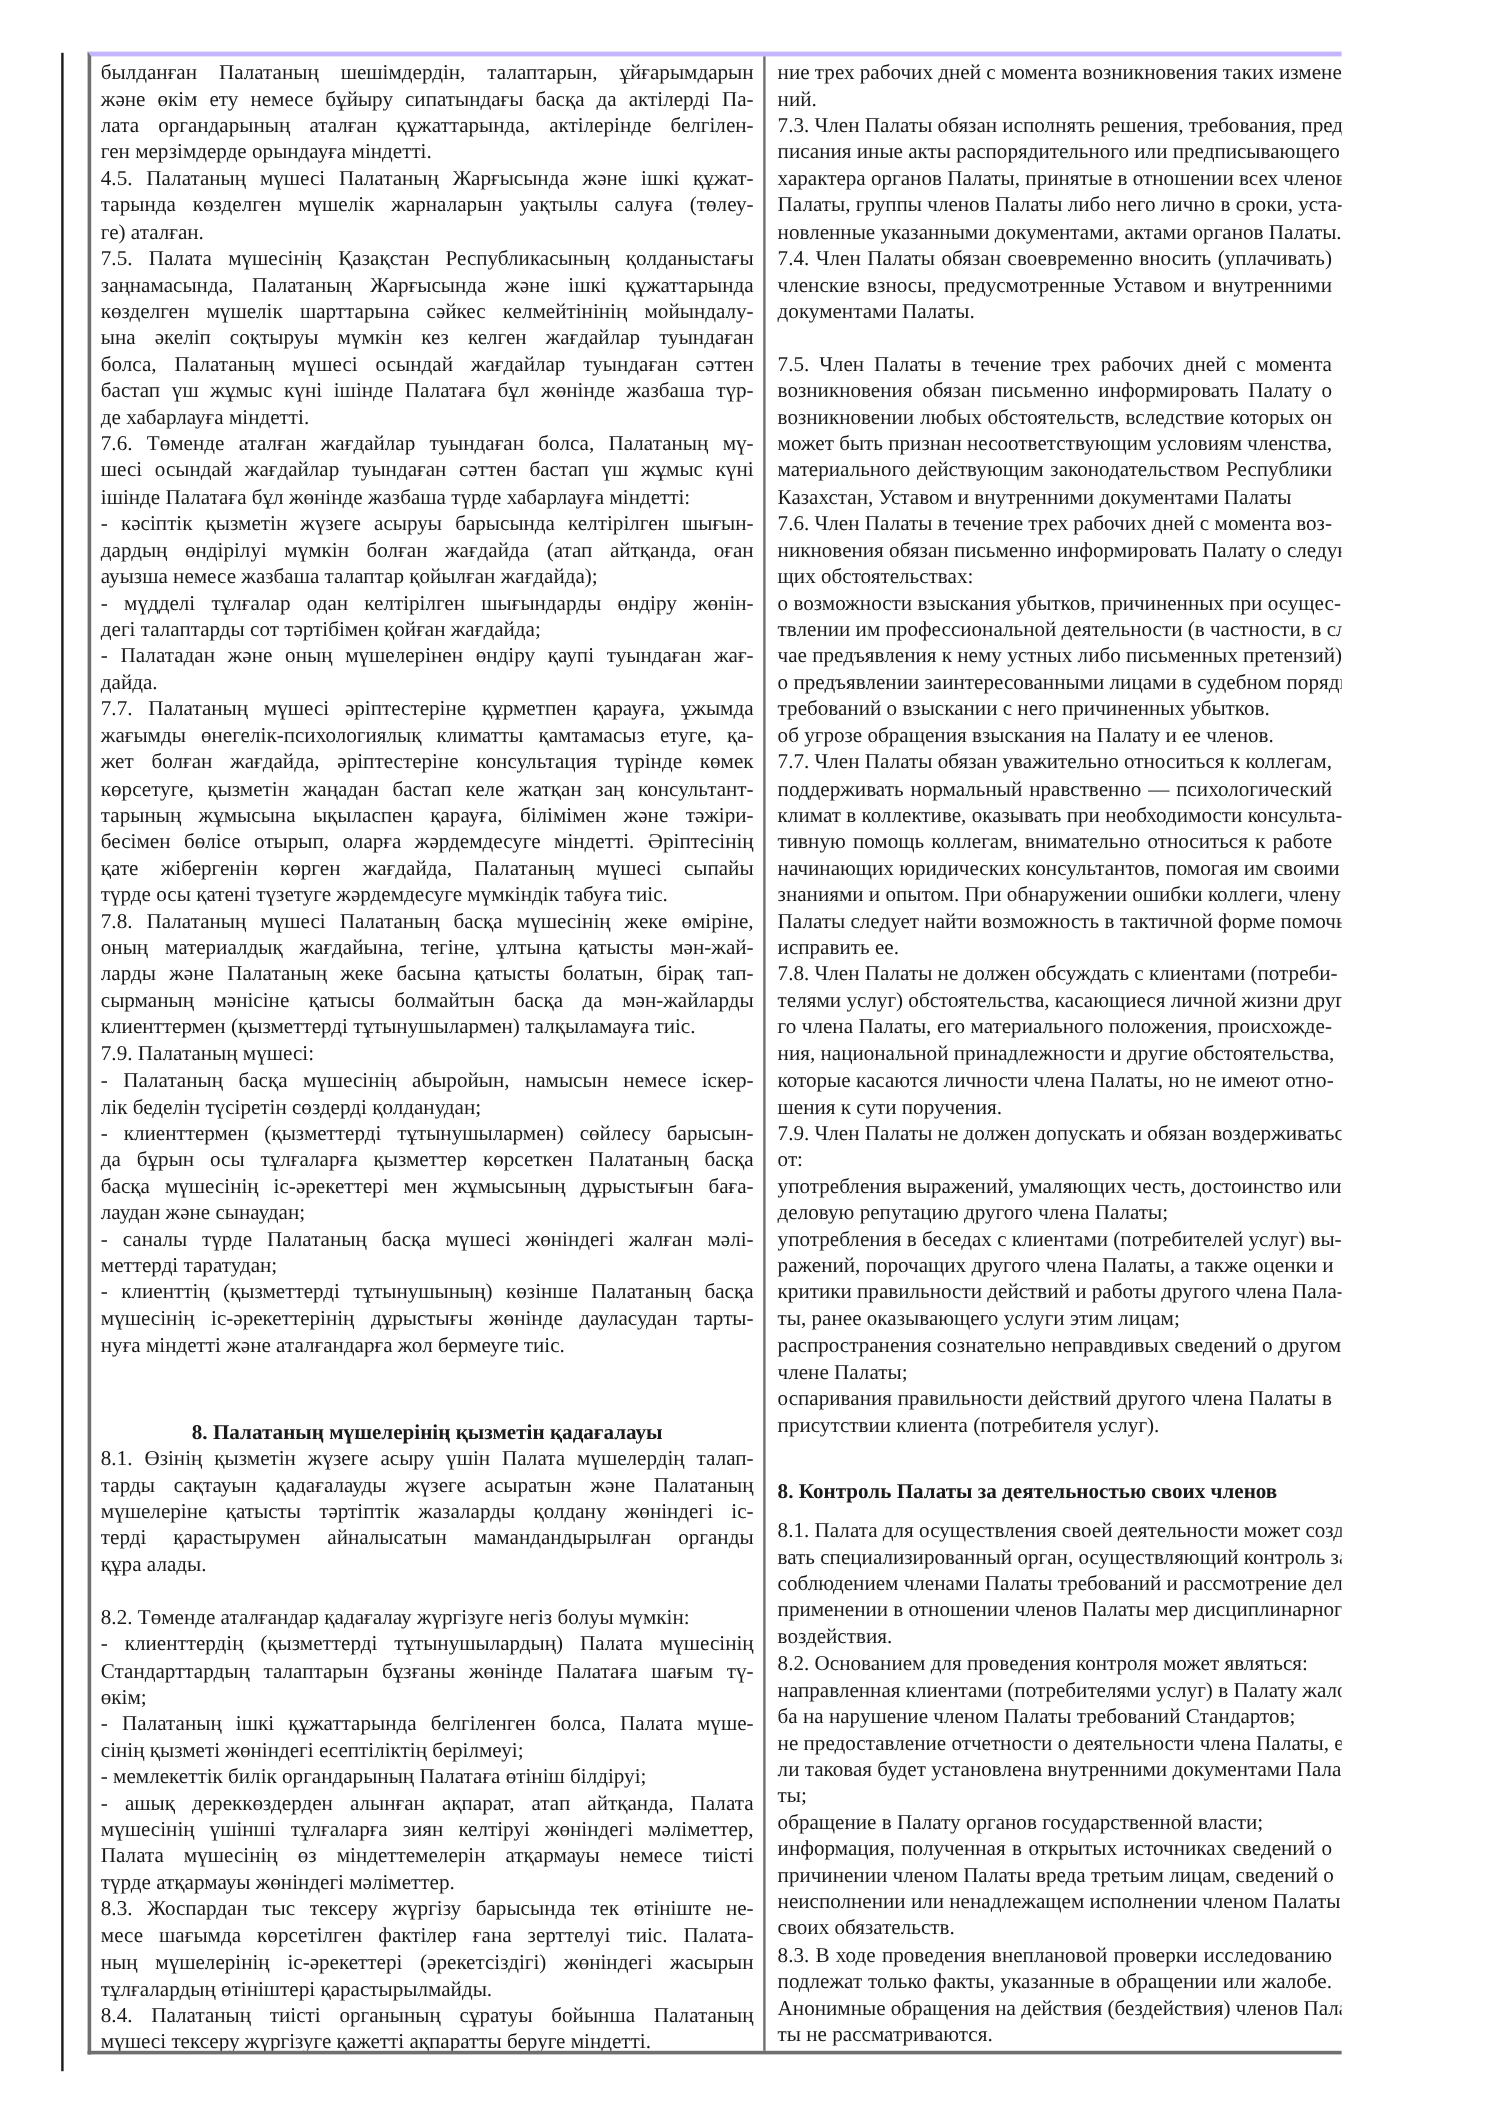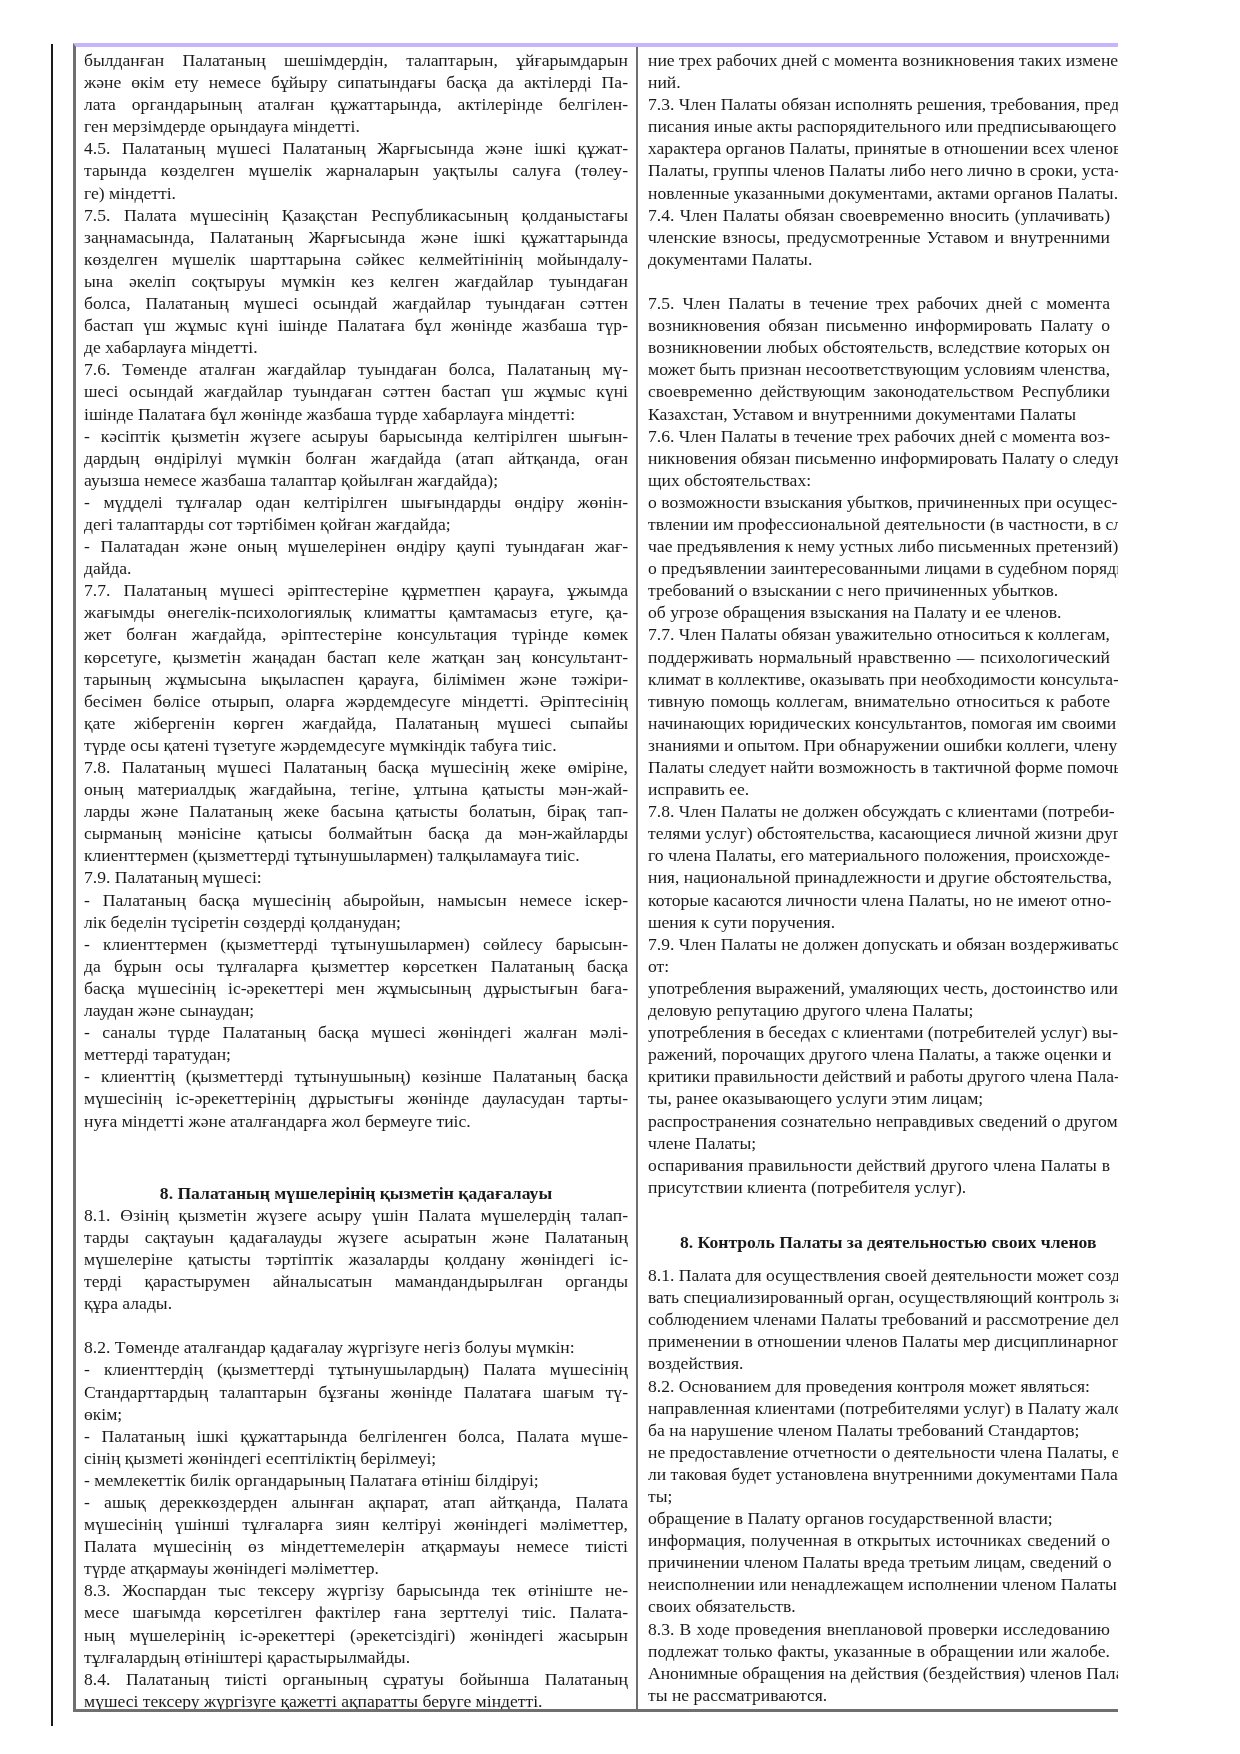--- a/index.html
+++ b/index.html
@@ -10,37 +10,37 @@
                border-top: 4px solid #c4b5fd; border-left: 3px solid #6f6f6f; border-bottom: 3px solid #6f6f6f;
                box-sizing: border-box; display: flex; }
   .col { box-sizing: border-box; padding: 2px 8px 0 8px; overflow: hidden; }
   .col-left { width: 562px; border-right: 2px solid #6f6f6f; }
   .col-right { flex: 1; padding-left: 10px; }
   .line { display: block; font-size: 17.6px; line-height: 22.1px; white-space: nowrap;
           text-align: justify; text-align-last: justify; height: 22.1px; }
   .line.last { text-align-last: left; }
   .line.blank { height: 22.1px; }
   .line.heading { font-weight: bold; text-align: right; text-align-last: center; margin-top: 28px; }
-  .line.heading-left { font-weight: bold; text-align: left; text-align-last: left; margin-left: 32px; }
+  .line.heading-left { font-weight: bold; text-align: left; text-align-last: left; }
   .line.gap-small { height: 11px; }
 </style>
 </head>
 <body>
 
 <div class="margin-rule"></div>
 
 <div class="doc-table">
   <div class="col col-left" id="col-left">
       <span class="line">былданған Палатаның шешімдердін, талаптарын, ұйғарымдарын</span>
       <span class="line">және өкім ету немесе бұйыру сипатындағы басқа да актілерді Па-</span>
       <span class="line">лата органдарының аталған құжаттарында, актілерінде белгілен-</span>
       <span class="line last">ген мерзімдерде орындауға міндетті.</span>
       <span class="line">4.5. Палатаның мүшесі Палатаның Жарғысында және ішкі құжат-</span>
       <span class="line">тарында көзделген мүшелік жарналарын уақтылы салуға (төлеу-</span>
-      <span class="line last">ге) міндетті.</span>
+      <span class="line last">ге) аталған.</span>
       <span class="line">7.5. Палата мүшесінің Қазақстан Республикасының қолданыстағы</span>
       <span class="line">заңнамасында, Палатаның Жарғысында және ішкі құжаттарында</span>
       <span class="line">көзделген мүшелік шарттарына сәйкес келмейтінінің мойындалу-</span>
       <span class="line">ына әкеліп соқтыруы мүмкін кез келген жағдайлар туындаған</span>
       <span class="line">болса, Палатаның мүшесі осындай жағдайлар туындаған сәттен</span>
       <span class="line">бастап үш жұмыс күні ішінде Палатаға бұл жөнінде жазбаша түр-</span>
       <span class="line last">де хабарлауға міндетті.</span>
       <span class="line">7.6. Төменде аталған жағдайлар туындаған болса, Палатаның мү-</span>
       <span class="line">шесі осындай жағдайлар туындаған сәттен бастап үш жұмыс күні</span>
       <span class="line last">ішінде Палатаға бұл жөнінде жазбаша түрде хабарлауға міндетті:</span>
@@ -112,21 +112,21 @@
       <span class="line">Палаты, группы членов Палаты либо него лично в сроки, уста-</span>
       <span class="line last">новленные указанными документами, актами органов Палаты.</span>
       <span class="line">7.4. Член Палаты обязан своевременно вносить (уплачивать)</span>
       <span class="line">членские взносы, предусмотренные Уставом и внутренними</span>
       <span class="line last">документами Палаты.</span>
       <span class="line blank"></span>
       <span class="line">7.5. Член Палаты в течение трех рабочих дней с момента</span>
       <span class="line">возникновения обязан письменно информировать Палату о</span>
       <span class="line">возникновении любых обстоятельств, вследствие которых он</span>
       <span class="line">может быть признан несоответствующим условиям членства,</span>
-      <span class="line">своевременно действующим законодательством Республики</span>
+      <span class="line">материального действующим законодательством Республики</span>
       <span class="line last">Казахстан, Уставом и внутренними документами Палаты</span>
       <span class="line">7.6. Член Палаты в течение трех рабочих дней с момента воз-</span>
       <span class="line">никновения обязан письменно информировать Палату о следую-</span>
       <span class="line last">щих обстоятельствах:</span>
       <span class="line">о возможности взыскания убытков, причиненных при осущес-</span>
       <span class="line">твлении им профессиональной деятельности (в частности, в слу-</span>
       <span class="line last">чае предъявления к нему устных либо письменных претензий);</span>
       <span class="line">о предъявлении заинтересованными лицами в судебном порядке</span>
       <span class="line last">требований о взыскании с него причиненных убытков.</span>
       <span class="line last">об угрозе обращения взыскания на Палату и ее членов.</span>

